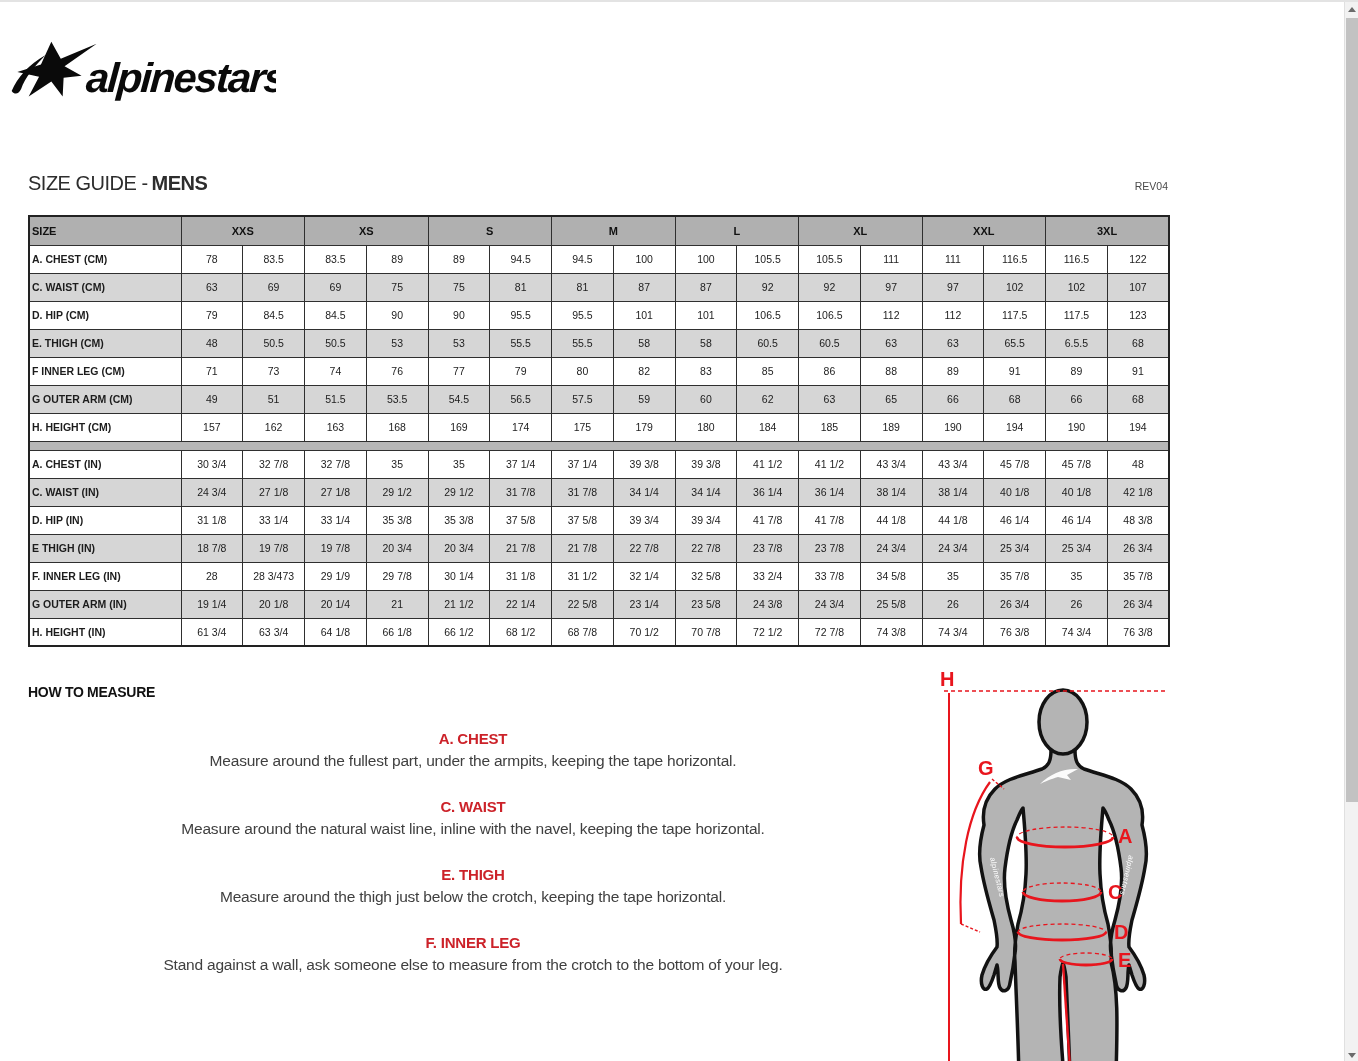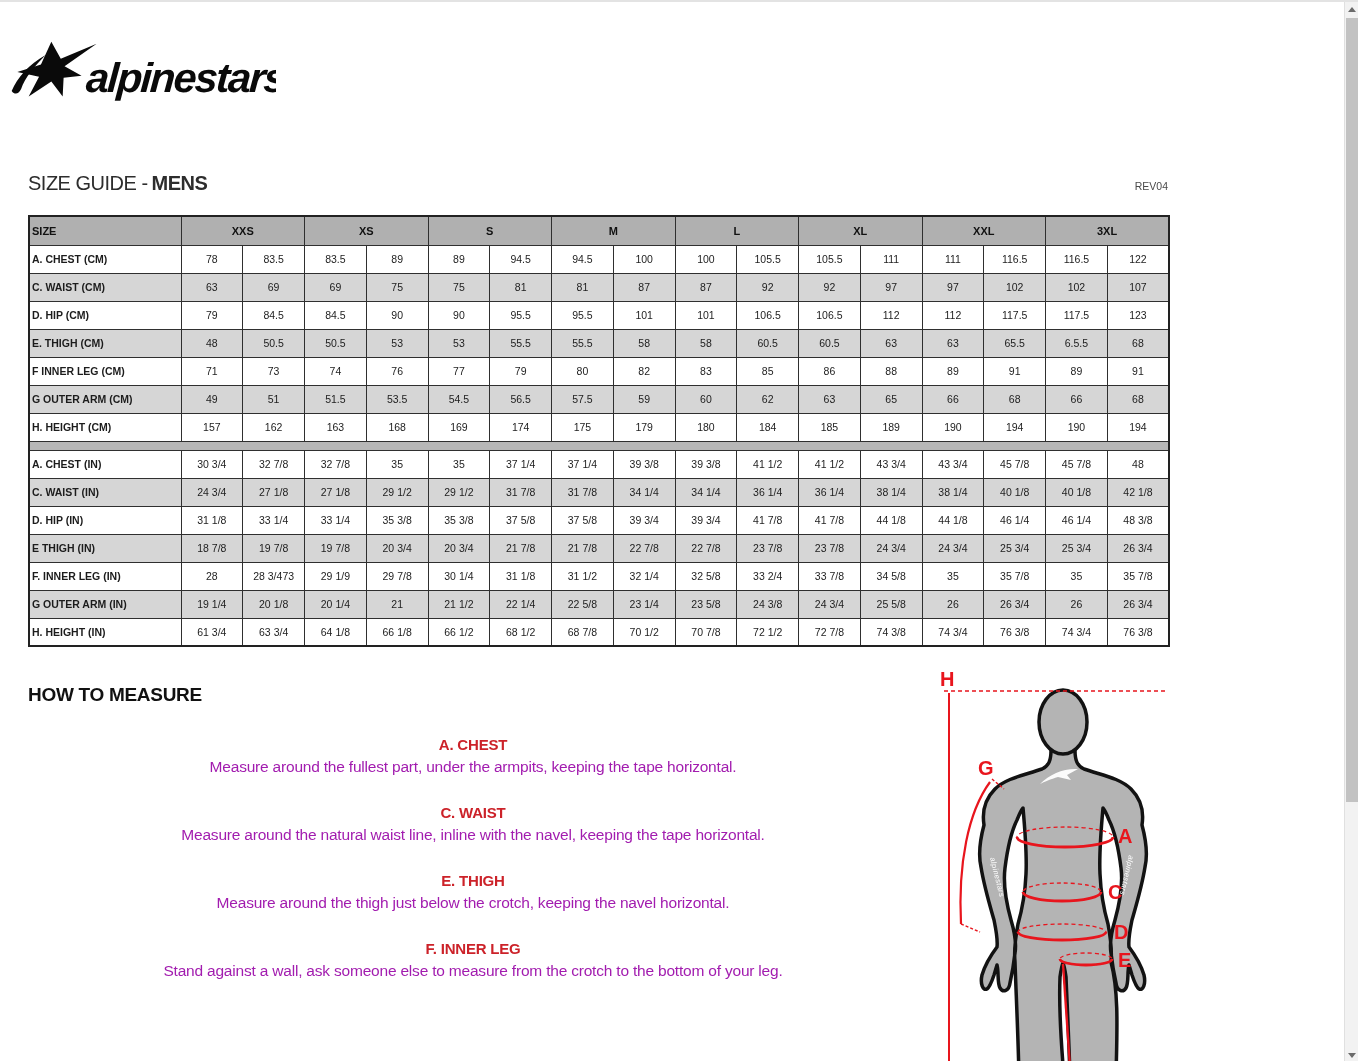--- a/index.html
+++ b/index.html
@@ -21,24 +21,24 @@
   table.size-table { border-collapse:collapse; table-layout:fixed; width:1140px; border:2px solid #222; }
   table.size-table td { border:1px solid #2f2f2f; text-align:center; vertical-align:middle;
       font-size:10.5px; color:#1c1c1c; height:28px; padding:0 2px; overflow:hidden; white-space:nowrap; }
   table.size-table tr.head td { background:#b0b0b0; font-weight:bold; font-size:11px; height:29px; color:#111; }
   table.size-table td.rowlabel { text-align:left; font-weight:bold; font-size:10.5px; }
   table.size-table tr.shaded td { background:#d6d6d6; }
   table.size-table tr.sep td { background:#b7b7b7; height:9px; padding:0; }
 
   
   .howto { position:absolute; left:28px; top:682px; width:890px; }
-  .howto h2 { margin:0 0 30px 0; font-size:19px; font-weight:bold; color:#111; letter-spacing:-0.3px; }
+  .howto h2 { margin:0 0 30px 0; font-size:14px; font-weight:bold; color:#111; letter-spacing:-0.3px; }
   .measure-item { margin-bottom:28px;text-align:center; }
   .measure-item h3 { margin:0 0 5px 0; font-size:15px; font-weight:bold; color:#cc2229; letter-spacing:-0.2px; }
-  .measure-item p { margin:0; font-size:15.5px; color:#a21caf; letter-spacing:-0.2px; }
+  .measure-item p { margin:0; font-size:15.5px; color:#404040; letter-spacing:-0.2px; }
 
   
   .figure { position:absolute; left:930px; top:660px; width:260px; height:401px; }
   .figure svg { overflow:hidden; }
 
   
   .scrollbar { position:absolute; right:0; top:0; width:14px; height:1061px; background:#f2f2f2; border-left:1px solid #e0e0e0; }
   .sb-btn { position:absolute; left:0; width:14px; height:15px; display:flex; align-items:center; justify-content:center; }
   .sb-btn.up { top:0; }
   .sb-btn.down { bottom:0; }
@@ -379,21 +379,21 @@
     <div class="measure-item">
       <h3>A. CHEST</h3>
       <p>Measure around the fullest part, under the armpits, keeping the tape horizontal.</p>
     </div>
     <div class="measure-item">
       <h3>C. WAIST</h3>
       <p>Measure around the natural waist line, inline with the navel, keeping the tape horizontal.</p>
     </div>
     <div class="measure-item">
       <h3>E. THIGH</h3>
-      <p>Measure around the thigh just below the crotch, keeping the navel horizontal.</p>
+      <p>Measure around the thigh just below the crotch, keeping the tape horizontal.</p>
     </div>
     <div class="measure-item">
       <h3>F. INNER LEG</h3>
       <p>Stand against a wall, ask someone else to measure from the crotch to the bottom of your leg.</p>
     </div>
   </div>
 
   <div class="figure">
     <svg width="260" height="401" viewBox="0 0 260 401">
 

